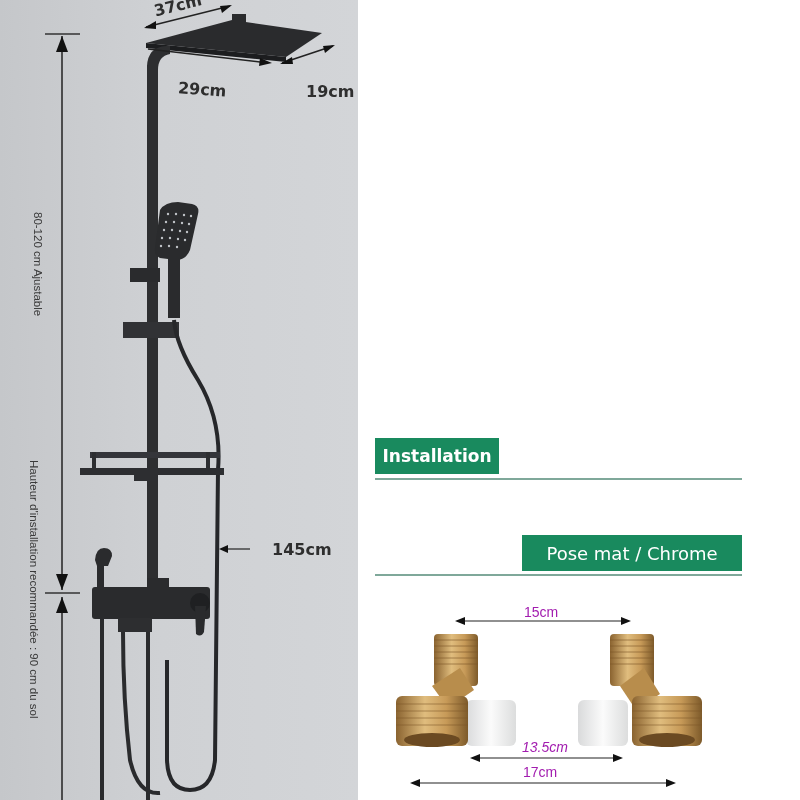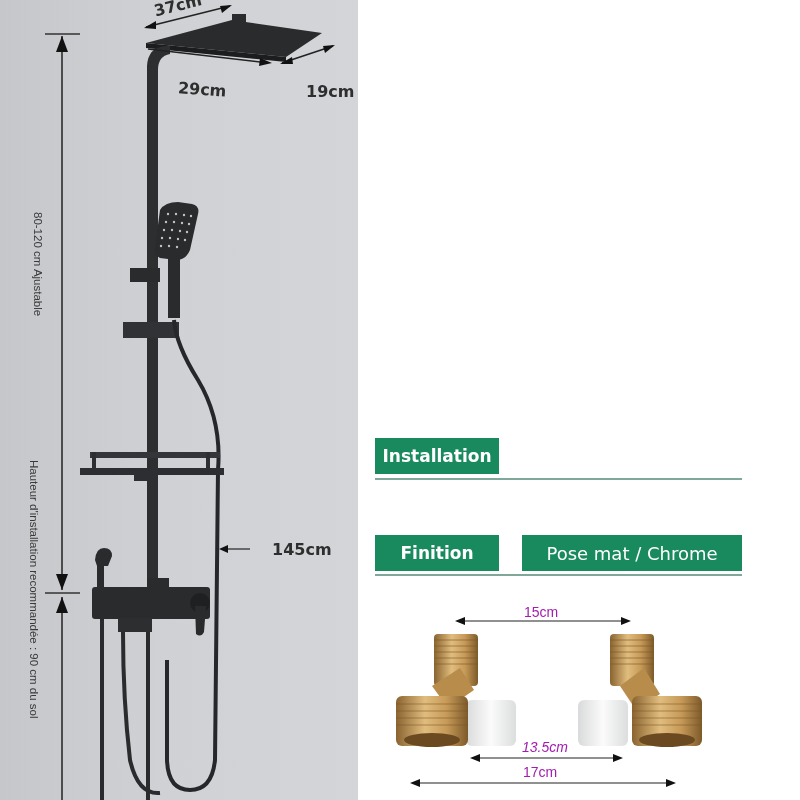--- a/index.html
+++ b/index.html
@@ -104,21 +104,20 @@
 
 <div class="vtext" style="left:44px;top:212px;">80-120 cm Ajustable</div>
 <div class="vtext" style="left:40px;top:460px;">Hauteur d'installation recommandée : 90 cm du sol</div>
 
 <div class="spec-row" style="top:438px;">
   <div class="spec-label">Installation</div>
 </div>
 <div class="spec-line" style="top:478px;"></div>
 
 <div class="spec-row" style="top:535px;">
-  <div class="spec-label">Finition</div>
   <div class="spec-value">Pose mat / Chrome</div>
 </div>
 <div class="spec-line" style="top:574px;"></div>
 
 <svg width="800" height="800">
   <defs>
     <linearGradient id="brass" x1="0" x2="1" y1="0" y2="0">
       <stop offset="0" stop-color="#8a6330"></stop>
       <stop offset="0.4" stop-color="#e0bd7e"></stop>
       <stop offset="0.7" stop-color="#c79a58"></stop>

